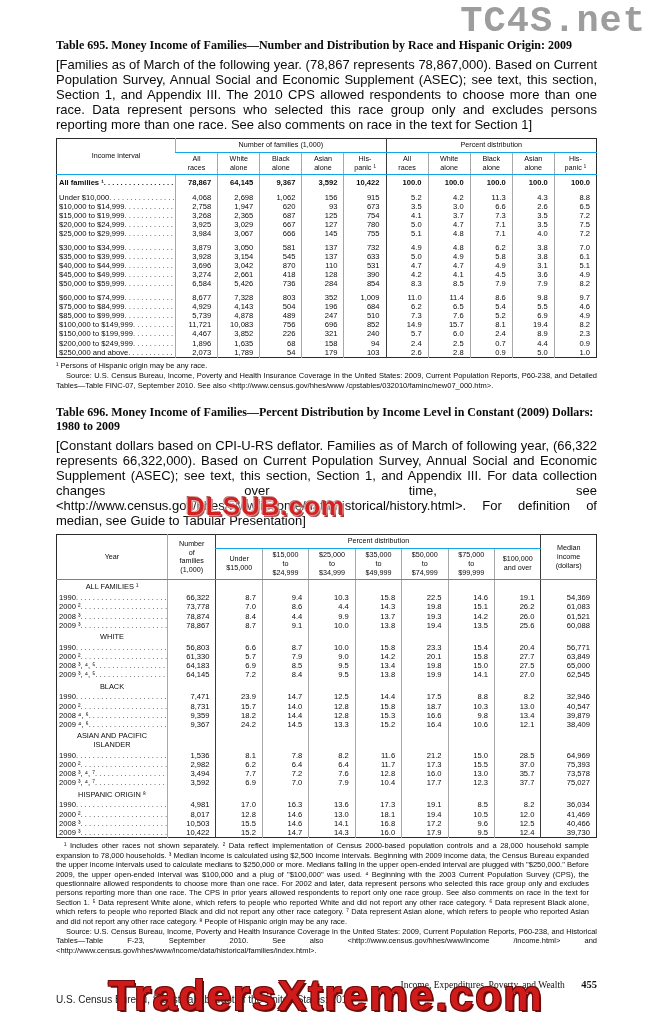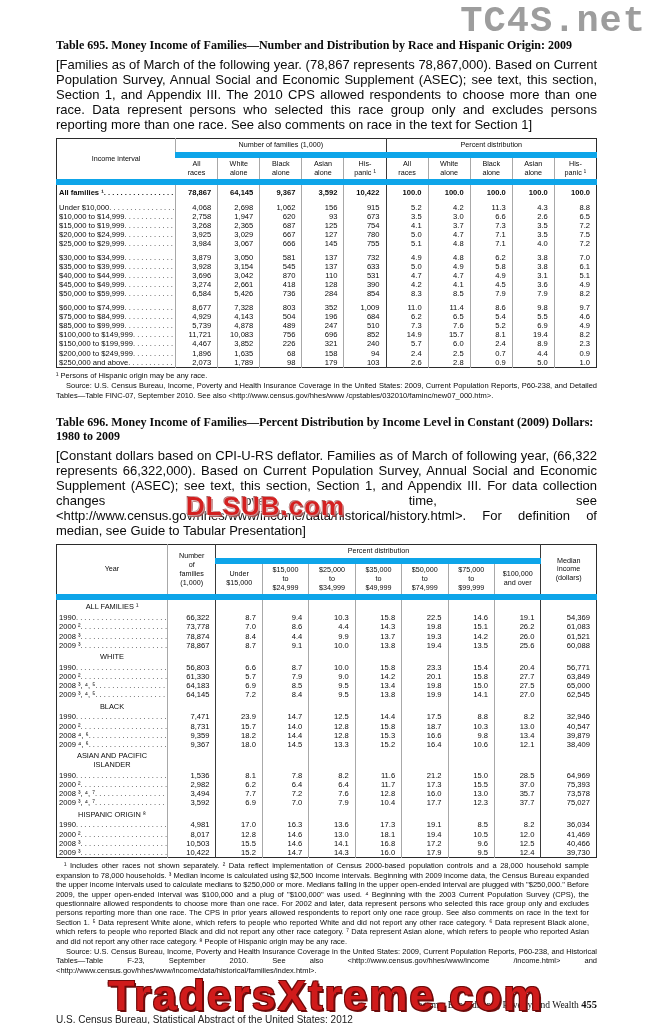--- a/index.html
+++ b/index.html
@@ -17,38 +17,38 @@
   }
   .tbl-note{font-size:13px;line-height:15px;margin:0 0 6px 0;text-align:justify}
   .footnote{font-size:7.5px;line-height:9.4px;margin:3px 0 1px 0;text-align:left}
   .footnotes-block{font-size:7.5px;line-height:9.4px;margin:3px 8px 0 0;text-align:justify;text-indent:8px}
   .source{font-size:7.5px;line-height:9.4px;margin:1px 0 0 0;text-indent:10px;text-align:justify}
   .t696-sec{margin-top:15px}
 
   
   table{width:100%;border-collapse:collapse;table-layout:fixed;border:1px solid #2b2b2b;background:#fff}
   th{font-weight:normal;font-size:7.2px;line-height:8.8px;text-align:center;vertical-align:middle;padding:2px 1px;white-space:pre-line}
-  thead th{border-bottom:6px solid #0ea5e9}
+  thead th{border-bottom:1px solid #0ea5e9}
   td{font-size:7.6px;line-height:9.2px;vertical-align:bottom;padding:0}
   td,th{border-left:1px solid #a8a8a8}
   tr > *:first-child{border-left:none}
   .sep-strong{border-left:1px solid #3a3a3a !important}
   td.num{text-align:right;padding-right:6px}
   .bold-row td{font-weight:bold;padding-top:3px;padding-bottom:1px}
   .grp-start td{padding-top:4px}
   td.stub{padding-left:2px}
   .stubflex{display:flex;align-items:baseline;overflow:hidden;white-space:nowrap}
   .stubflex .lbl{flex:0 0 auto}
   .dots{flex:1 1 auto;overflow:hidden;color:#1a1a1a}
   .dots::after{content:" . . . . . . . . . . . . . . . . . . . . . . . . . . . . . . . . . . . . . . . . . . . . . . . ."}
   .sec-row td.sec-name{text-align:center;padding:3px 1px 1px 1px;vertical-align:bottom;font-size:7.4px;line-height:8.8px}
 
   
   .footer-line{margin-top:24px;text-align:right;font-family:"Liberation Serif","DejaVu Serif",serif;font-size:9.5px;color:#111}
-  .footer-page{font-weight:bold;font-size:10.5px;}
+  .footer-page{font-weight:bold;font-size:10.5px;margin-left:14px}
   .footer-bureau{margin-top:4px;font-size:10px;color:#222}
 
   
   .wm{position:absolute;font-weight:bold;z-index:9;white-space:nowrap}
   .wm-top{top:0;right:6px;font-size:37px;letter-spacing:1px;color:#9d9d9d;
     font-family:Liberation Mono, monospace}
   .wm-mid{top:491px;left:186px;font-size:26px;letter-spacing:1px;color:#d42020;
     font-family:"Liberation Sans","DejaVu Sans",sans-serif;
     text-shadow:0 0 3px #ffffff,0 0 4px #ffffff,1.5px 1.5px 0 #7e0e0e,-1px -1px 0 #7e0e0e}
   .wm-bottom{top:971px;left:50%;transform:translateX(-50%);font-size:43px;letter-spacing:2px;color:#d01b1b;
@@ -411,21 +411,21 @@
           </tr>
           <tr>
             <td class="stub">
               <div class="stubflex">
                 <span class="lbl">$250,000 and above</span>
                 <span class="dots"></span>
               </div>
             </td>
             <td class="num">2,073</td>
             <td class="num">1,789</td>
-            <td class="num">98</td>
+            <td class="num">54</td>
             <td class="num">179</td>
             <td class="num">103</td>
             <td class="num sep-strong">2.6</td>
             <td class="num">2.8</td>
             <td class="num">0.9</td>
             <td class="num">5.0</td>
             <td class="num">1.0</td>
           </tr>
         </tbody>
     </table>
@@ -704,21 +704,21 @@
             <td class="num sep-strong">39,879</td>
           </tr>
           <tr>
             <td class="stub">
               <div class="stubflex">
                 <span class="lbl">2009 ⁴, ⁶</span>
                 <span class="dots"></span>
               </div>
             </td>
             <td class="num">9,367</td>
-            <td class="num sep-strong">18.0</td>
+            <td class="num sep-strong">24.2</td>
             <td class="num">14.5</td>
             <td class="num">13.3</td>
             <td class="num">15.2</td>
             <td class="num">16.4</td>
             <td class="num">10.6</td>
             <td class="num">12.1</td>
             <td class="num sep-strong">38,409</td>
           </tr>
           <tr class="sec-row">
             <td class="sec-name">ASIAN AND PACIFIC ISLANDER</td>

